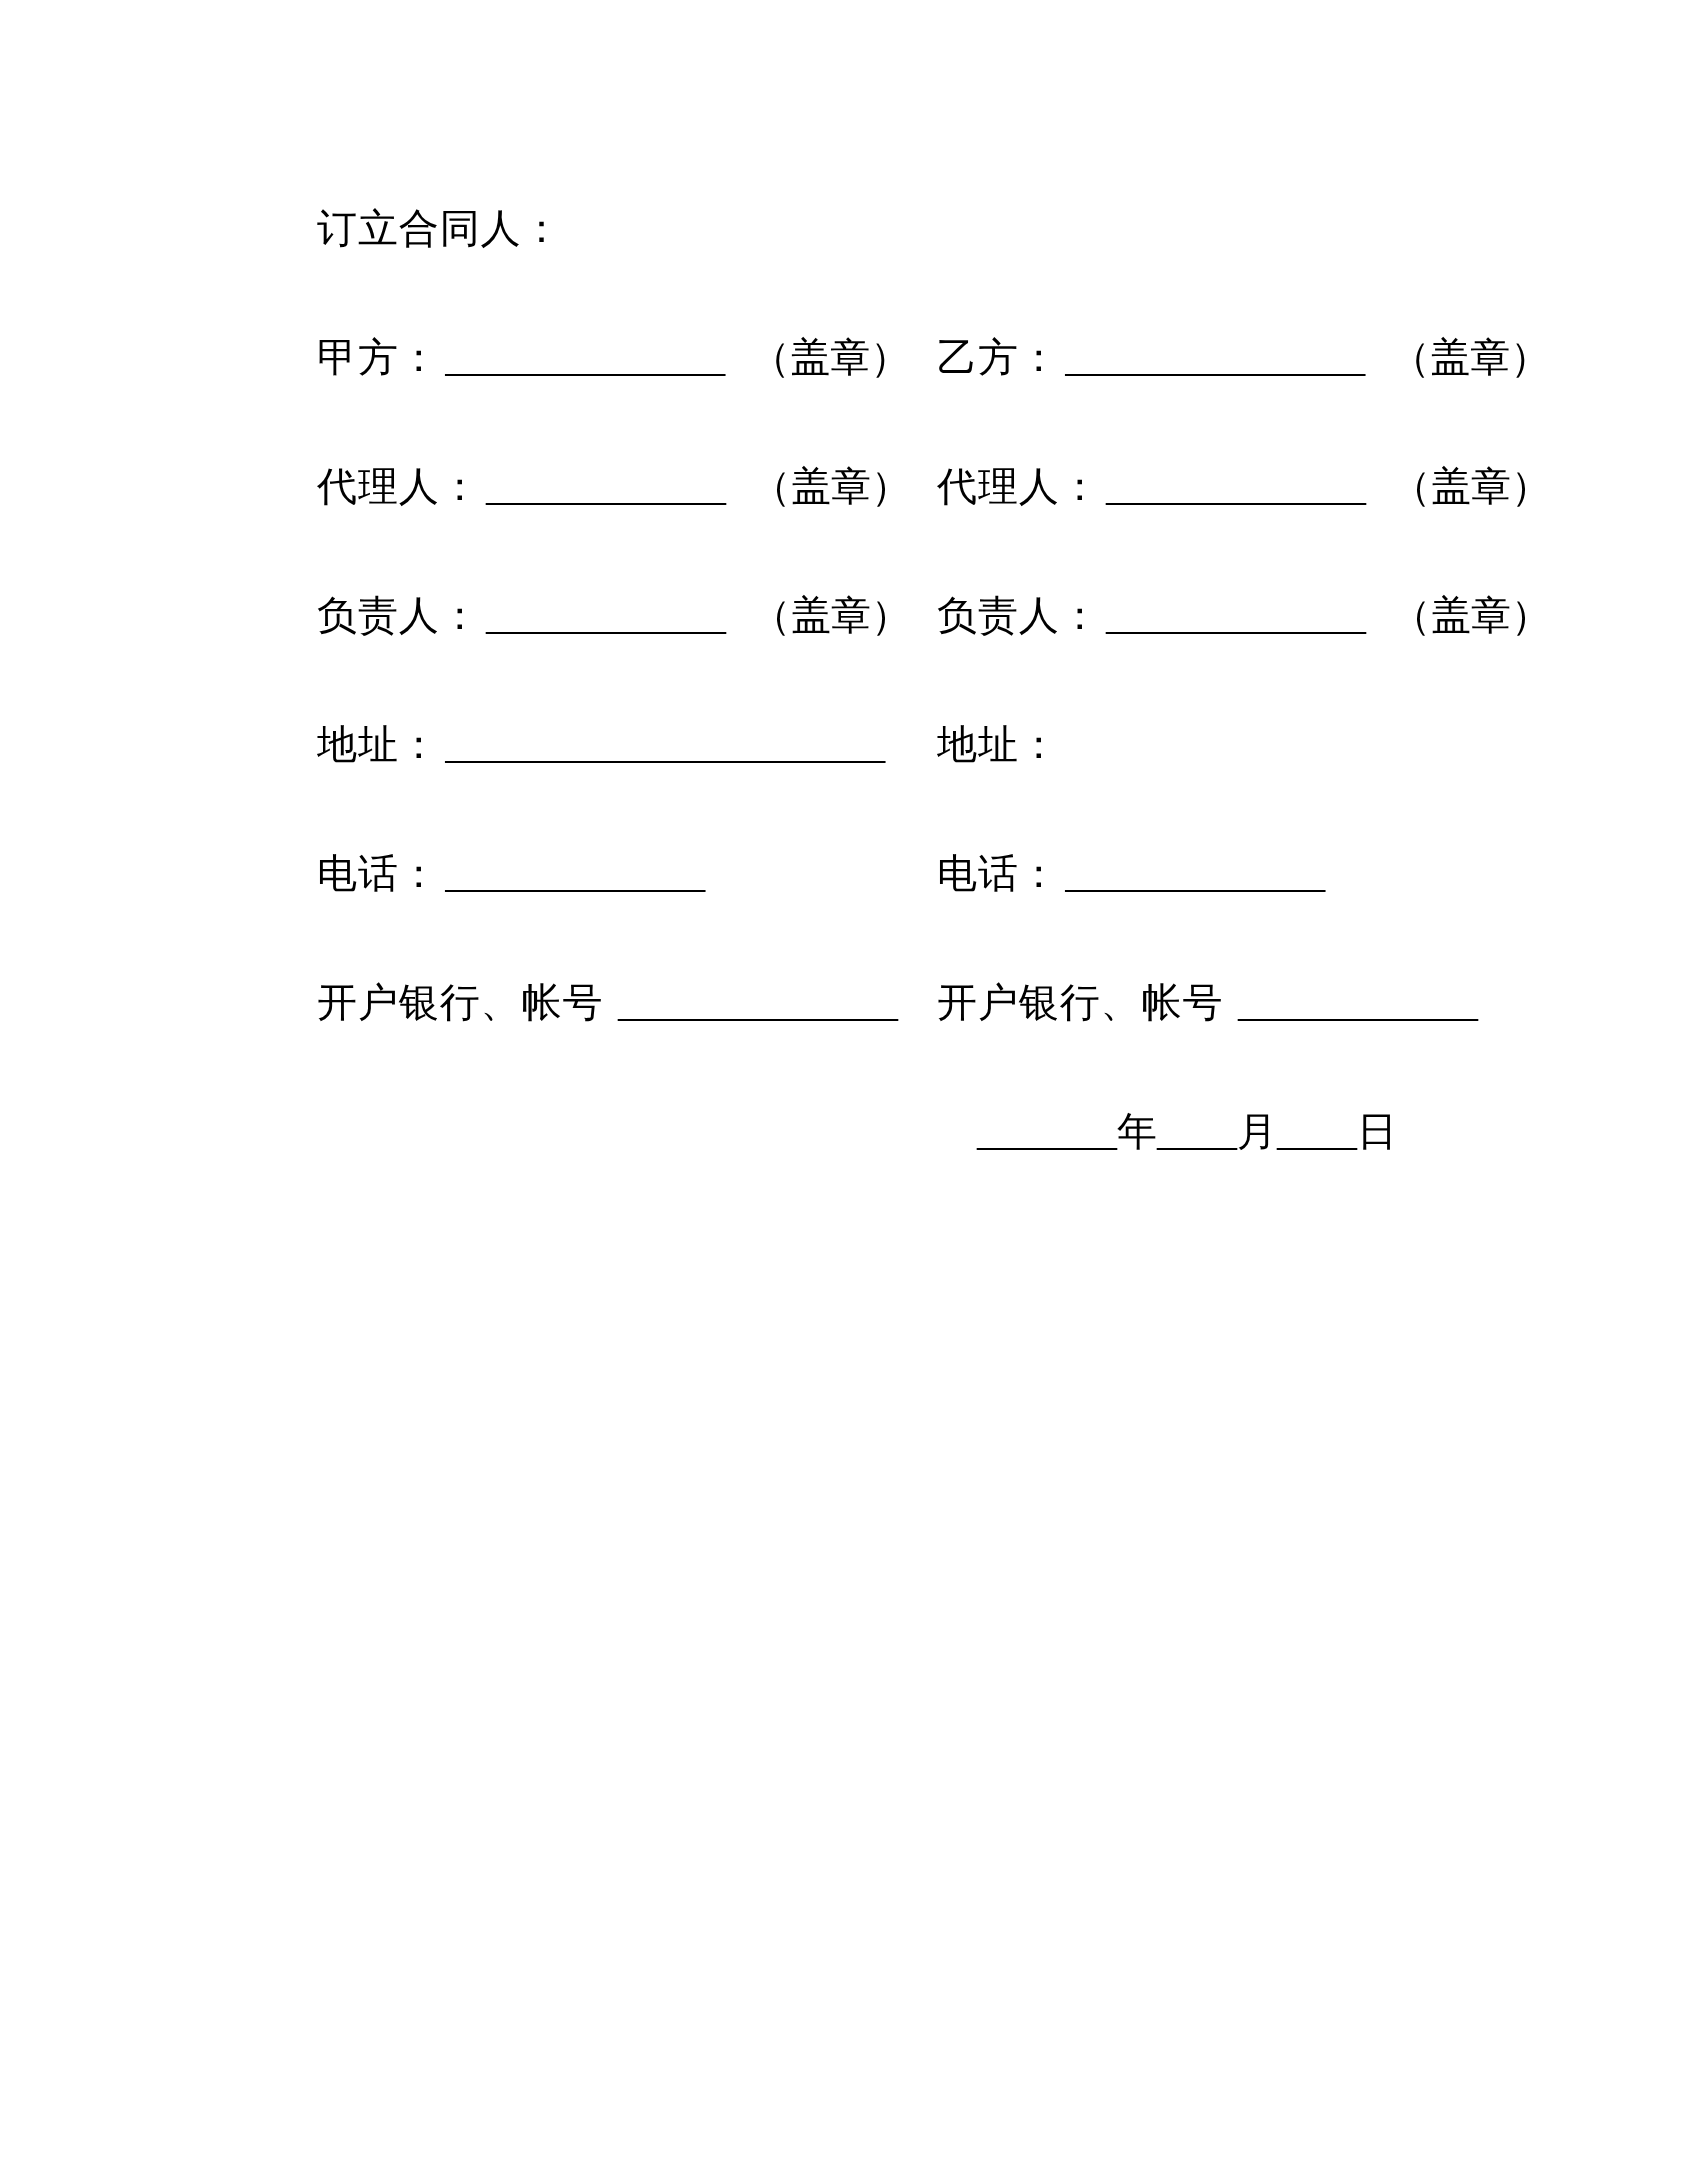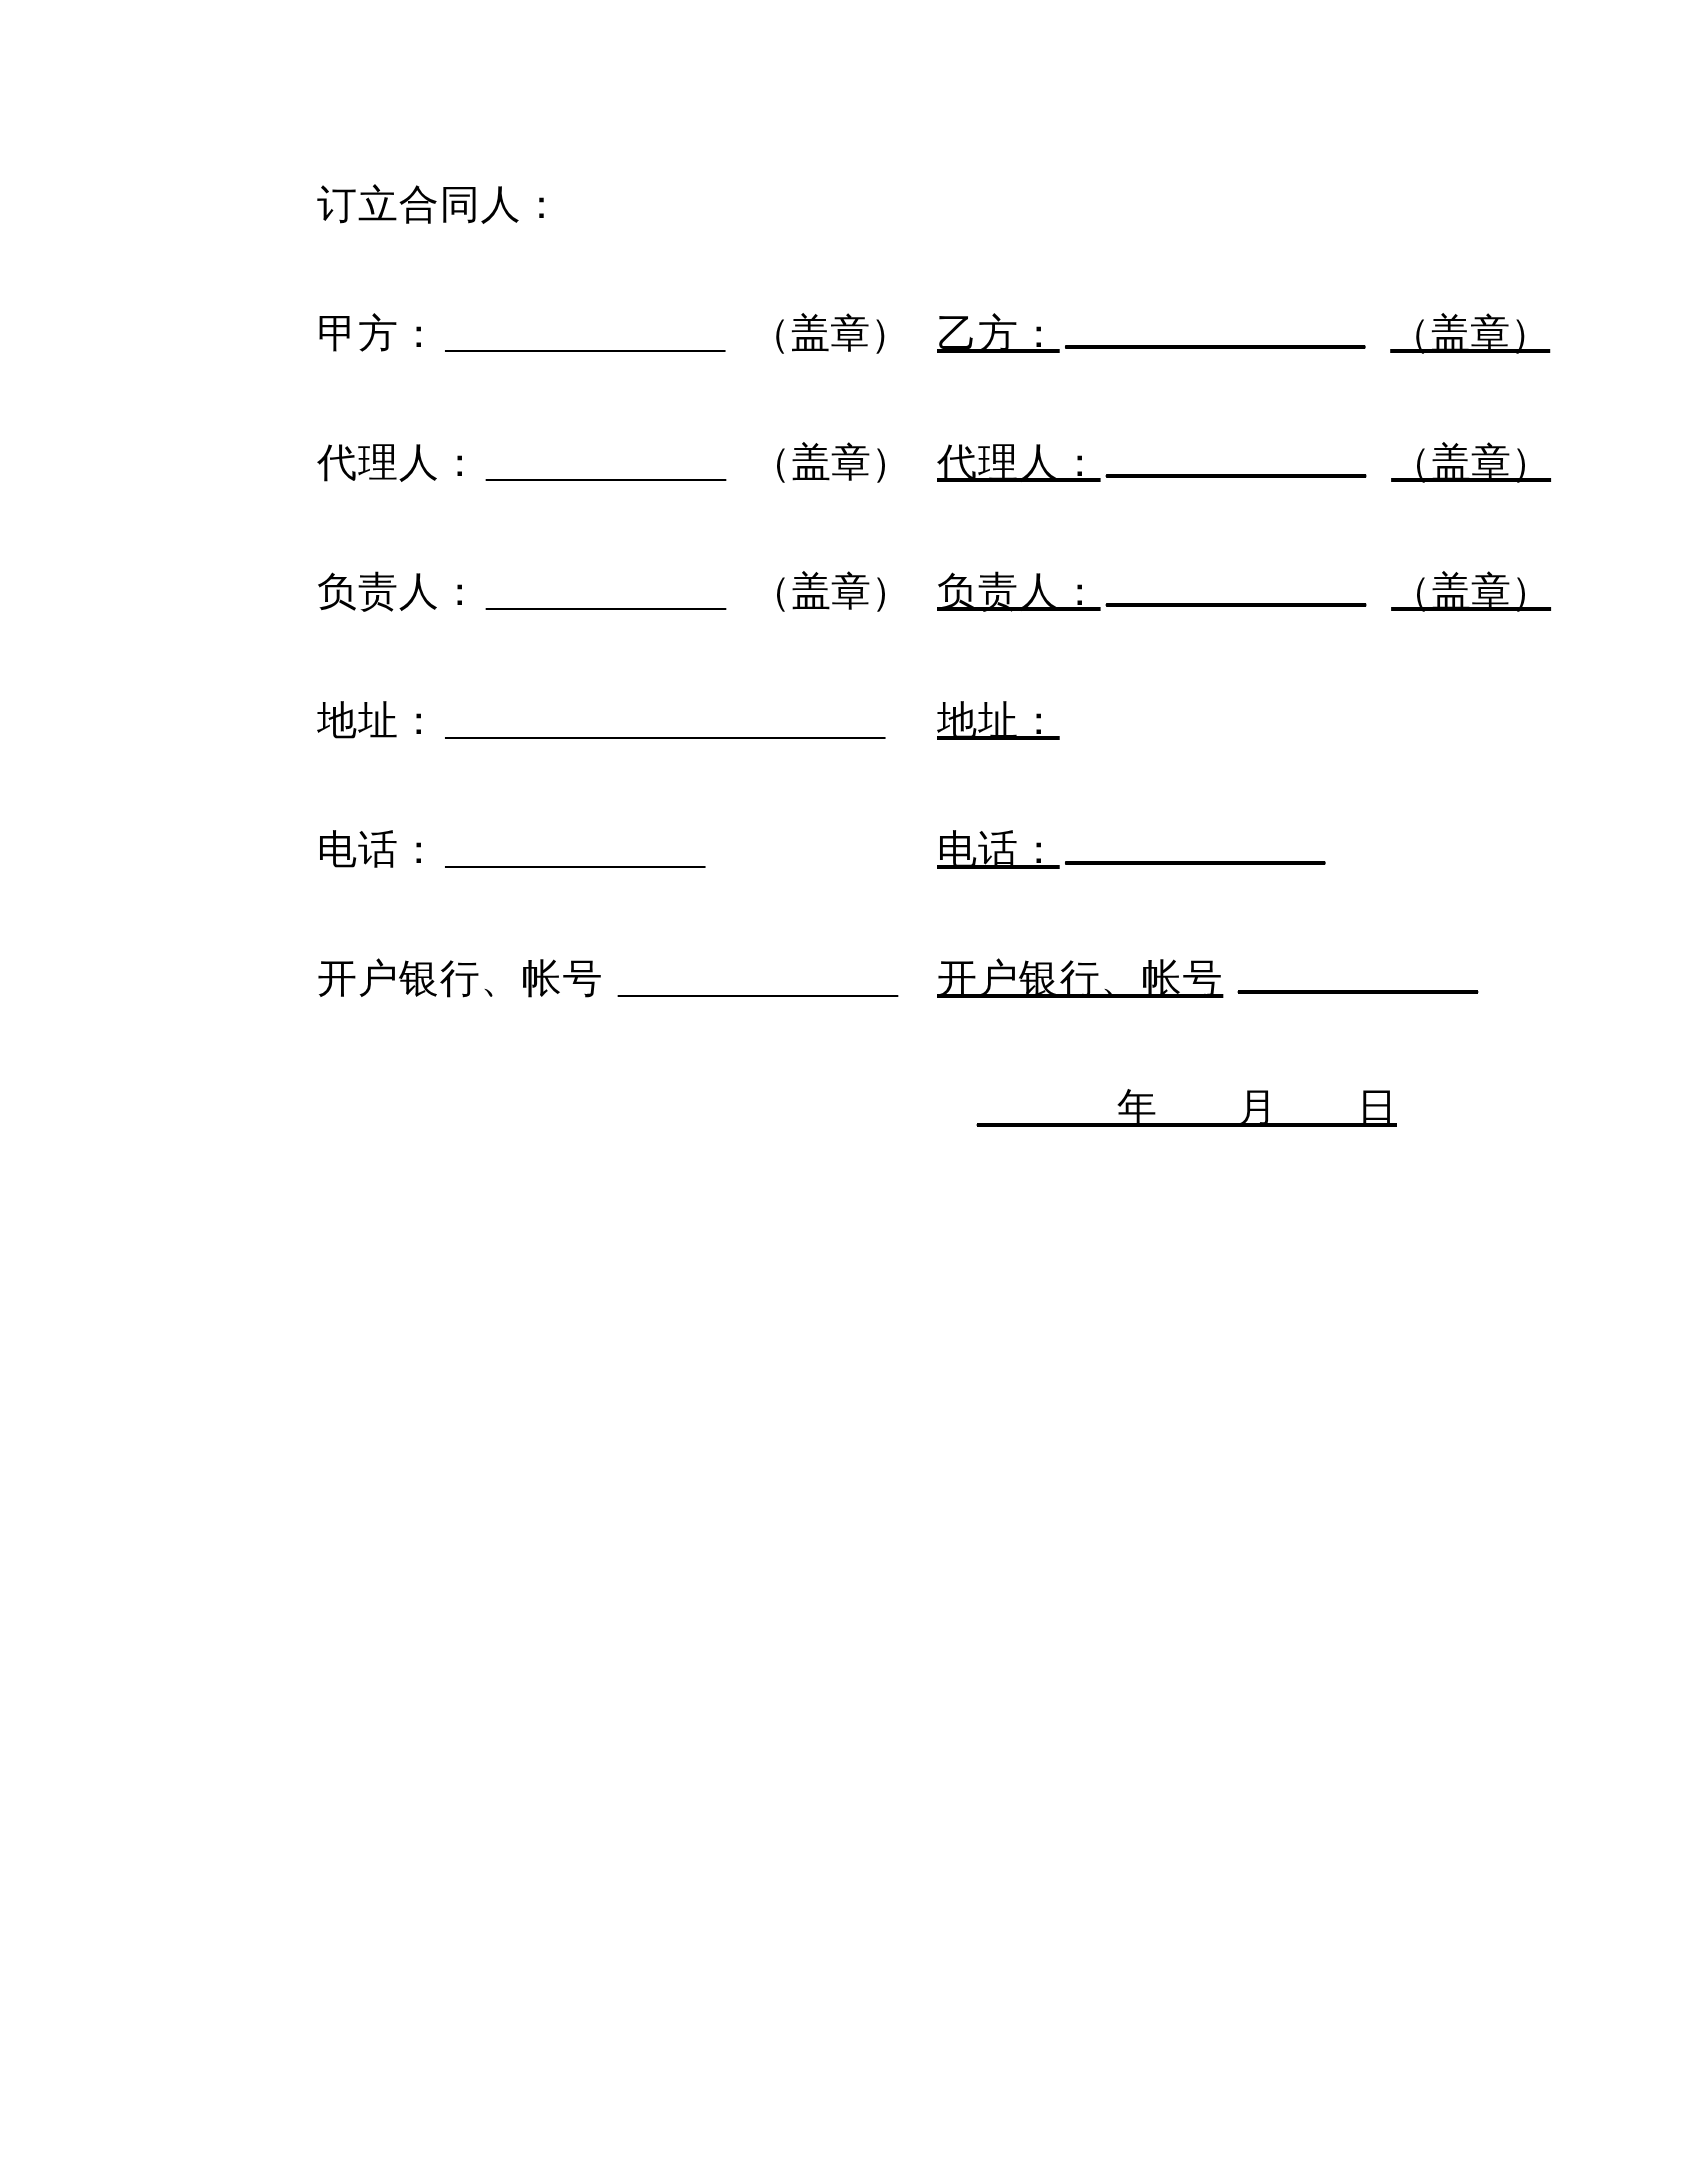--- a/index.html
+++ b/index.html
@@ -13,42 +13,41 @@
     height: 2182px;
     background: #ffffff;
     overflow: hidden;
     font-family: "Liberation Serif", "DejaVu Serif", serif;
     font-size: 40px;
     color: #000000;
   }
   .content {
     position: absolute;
     left: 317px;
-    top: 140px;
+    top: 164px;
     width: 1157px;
   }
   .row {
     height: 129px;
     display: flex;
     align-items: center;
     white-space: nowrap;
   }
   .cell-l {
     width: 620px;
     flex: 0 0 620px;
     display: flex;
     align-items: center;
     white-space: nowrap;
   }
   .cell-r {
     flex: 1;
     display: flex;
-    align-items: flex-start;
+    align-items: center;
     white-space: nowrap;
-    text-decoration: underline;
   }
   .label {
     letter-spacing: 0.9px;
   }
   .blank {
     margin-left: 5.5px;
     letter-spacing: 0;
   }
   .seal {
     margin-left: 25px;

